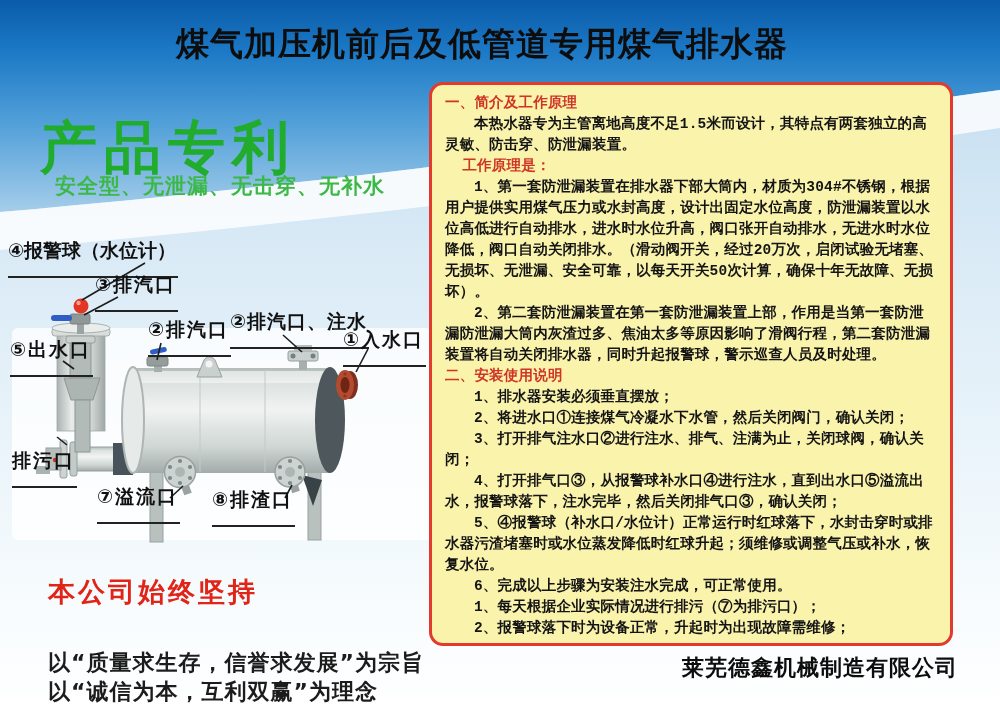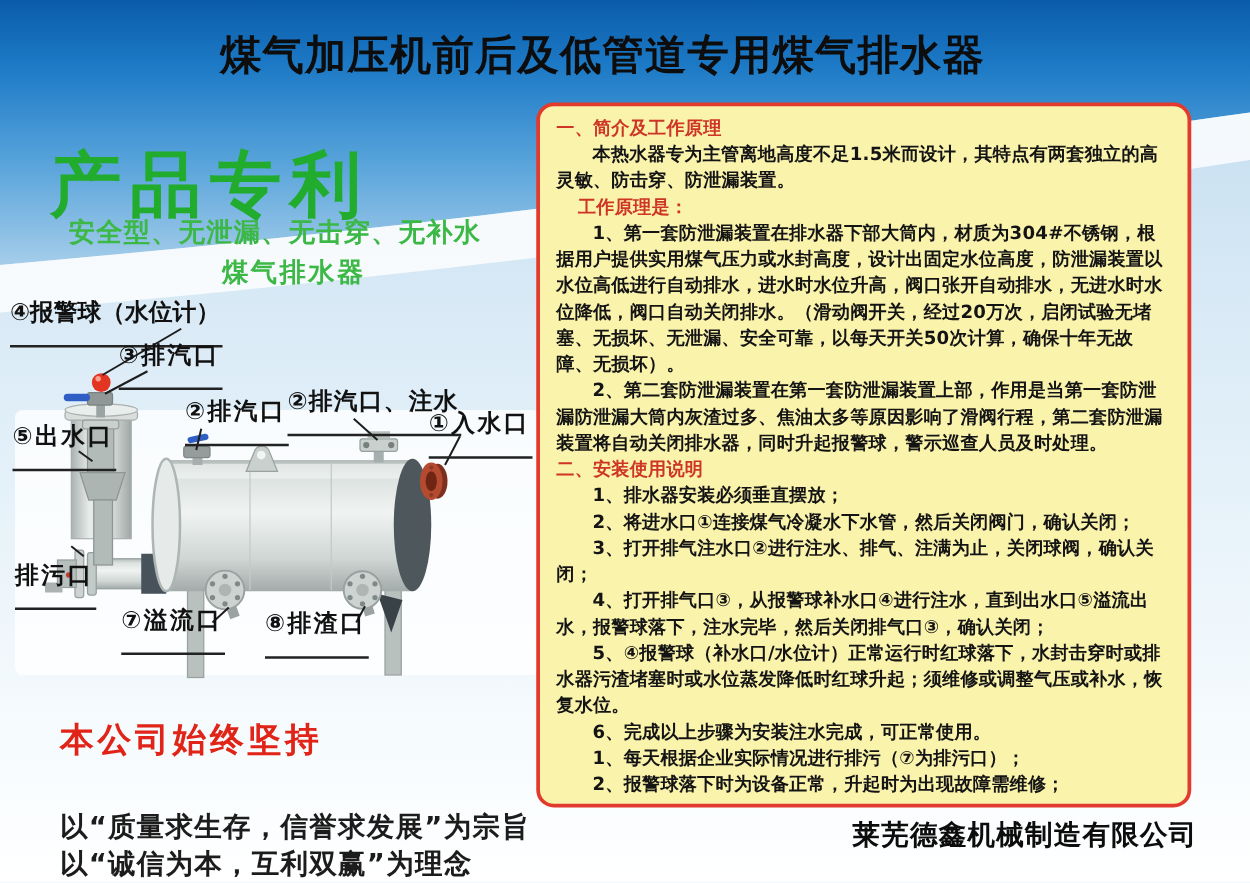--- a/index.html
+++ b/index.html
@@ -43,21 +43,21 @@
     color:#1c1c1c;line-height:29px;letter-spacing:1px;margin-top:44px;
   }
   
   .panel{
     position:absolute;left:429px;top:82px;width:524px;height:564px;
     box-sizing:border-box;background:#faf3ac;border:3px solid #e23a2c;
     border-radius:14px;padding:8px 15px 6px 13px;overflow:hidden;
   }
   .panel p{
     margin:0;font-size:14.5px;line-height:21px;font-weight:700;color:#141414;
-    text-indent:2em;word-break:break-all;letter-spacing:0.2px;
+    text-indent:2em;word-break:break-all;letter-spacing:0.2px;font-family:Liberation Mono, monospace;
   }
   .panel .sec-h{color:#ce3526;text-indent:0;}
   .panel .sub-h{color:#ce3526;text-indent:1.2em;}
   
   .phone{
     position:absolute;left:428px;top:658px;font-size:18px;font-weight:800;
     color:#0d0d0d;letter-spacing:1px;
   }
   .company{
     position:absolute;left:682px;top:653px;font-size:22px;font-weight:800;
@@ -86,21 +86,20 @@
     </defs>
     <rect x="0" y="0" width="1000" height="706" fill="url(#baseG)"></rect>
     <path d="M0,0 H1000 V90 C750,125 420,175 0,212 Z" fill="url(#skyG)"></path>
     <path d="M0,212 C420,175 750,125 1000,90 L1000,128 C760,164 420,214 0,250 Z" fill="#ffffff" opacity="0.8"></path>
   </svg>
 
   <div class="main-title">煤气加压机前后及低管道专用煤气排水器</div>
 
   <div class="patent">产品专利</div>
   <div class="features">安全型、无泄漏、无击穿、无补水</div>
-  <div class="product-line">煤气排水器</div>
 
   <svg class="device-svg" width="440" height="330" viewBox="0 0 440 330">
     <defs>
       <linearGradient id="tankG" x1="0" y1="0" x2="0" y2="1">
         <stop offset="0" stop-color="#b4bcba"></stop>
         <stop offset="0.15" stop-color="#dde3e1"></stop>
         <stop offset="0.4" stop-color="#f0f3f2"></stop>
         <stop offset="0.75" stop-color="#cfd6d4"></stop>
         <stop offset="1" stop-color="#a3abaa"></stop>
       </linearGradient>

